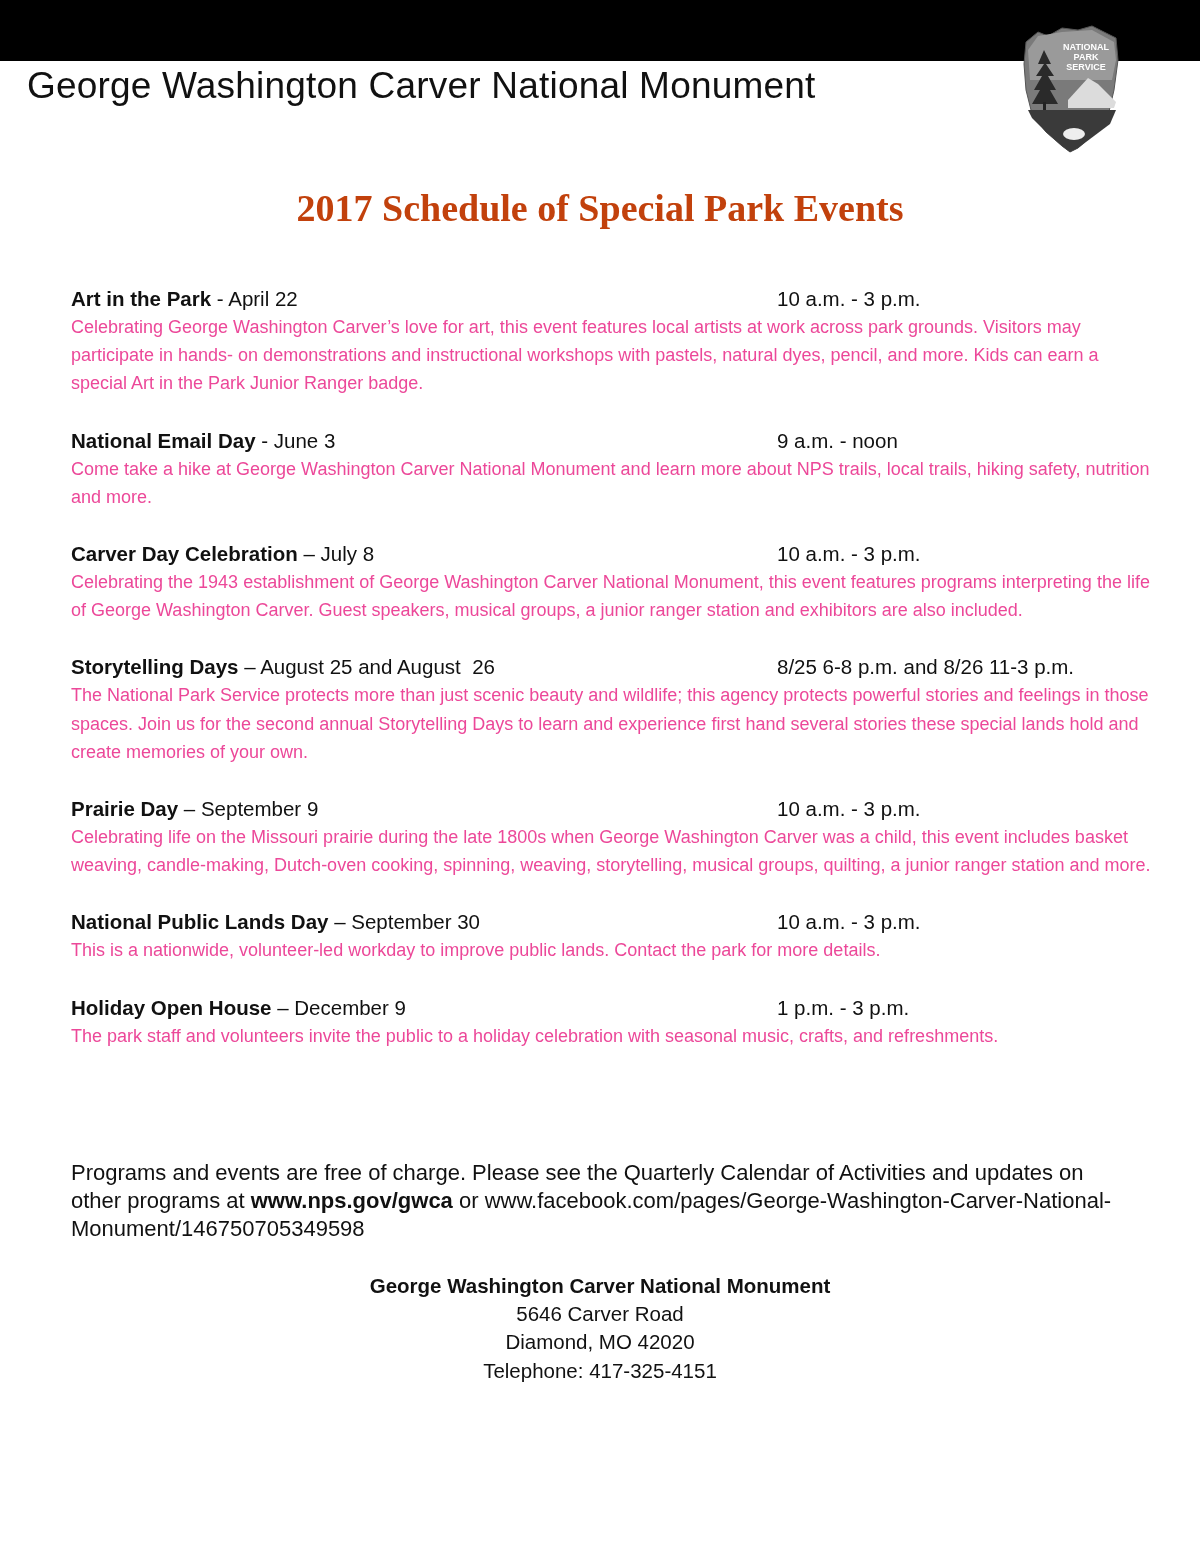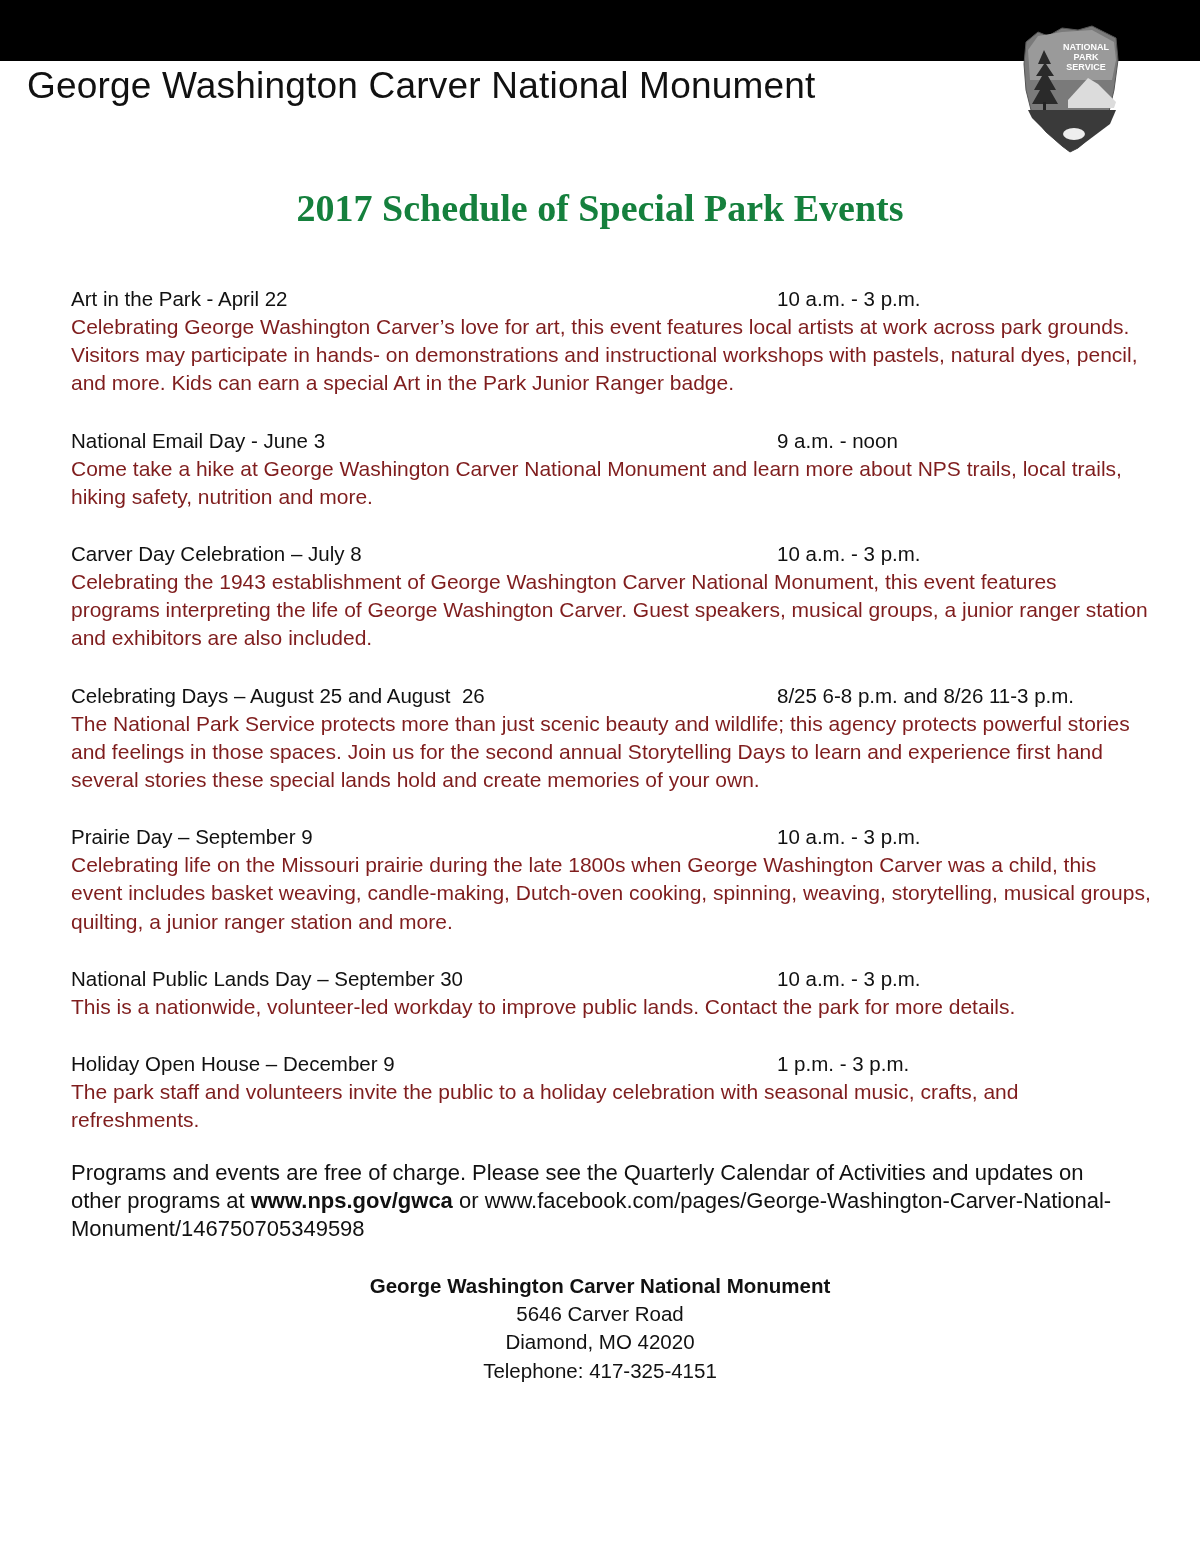--- a/index.html
+++ b/index.html
@@ -9,28 +9,28 @@
     }
     .top-bar { position: absolute; left: 0; top: 0; width: 1200px; height: 61px; background: #000; }
     .site-title {
       position: absolute; left: 27px; top: 64px; font-size: 37px; line-height: 44px;
       color: #111; letter-spacing: 0.2px; white-space: nowrap;
     }
     .logo { position: absolute; left: 1018px; top: 20px; width: 106px; height: 134px; }
     .doc-title {
       position: absolute; left: 0; top: 183px; width: 1200px; text-align: center;
       font-family: "Liberation Serif", "DejaVu Serif", serif; font-weight: bold;
-      font-size: 38px; line-height: 50px; color: #15803d;
+      font-size: 38px; line-height: 50px; color: #c2410c;
     }
     .events { position: absolute; left: 71px; top: 284px; width: 1080px; }
     .event { margin-bottom: 28px; }
     .event-head { position: relative; height: 29px; font-size: 20.5px; line-height: 29px; white-space: nowrap; }
-    .event-name { font-weight: normal; }
+    .event-name { font-weight: bold; }
     .event-time { position: absolute; left: 706px; top: 0; }
-    .event-desc { font-size: 21px; line-height: 28.2px; color: #7f1d1d; }
+    .event-desc { font-size: 18px; line-height: 28.2px; color: #ec4899; }
     .note { position: absolute; left: 71px; top: 1159px; width: 1060px; font-size: 22px; line-height: 28.2px; }
     .note b { font-weight: bold; }
     .contact {
       position: absolute; left: 0; top: 1272px; width: 1200px; text-align: center;
       font-size: 20.5px; line-height: 28.2px;
     }
     .contact .org { font-weight: bold; }
   </style>
 </head>
 <body>
@@ -71,21 +71,21 @@
   </div>
   <div class="event">
     <div class="event-head">
       <span class="event-name">Carver Day Celebration</span><span> – </span><span>July 8</span>
       <span class="event-time">10 a.m. - 3 p.m.</span>
     </div>
     <div class="event-desc">Celebrating the 1943 establishment of George Washington Carver National Monument, this event features programs interpreting the life of George Washington Carver. Guest speakers, musical groups, a junior ranger station and exhibitors are also included.</div>
   </div>
   <div class="event">
     <div class="event-head">
-      <span class="event-name">Celebrating Days</span><span> – </span><span style="white-space:pre;">August 25 and August  26</span>
+      <span class="event-name">Storytelling Days</span><span> – </span><span style="white-space:pre;">August 25 and August  26</span>
       <span class="event-time">8/25 6-8 p.m. and 8/26 11-3 p.m.</span>
     </div>
     <div class="event-desc">The National Park Service protects more than just scenic beauty and wildlife; this agency protects powerful stories and feelings in those spaces. Join us for the second annual Storytelling Days to learn and experience first hand several stories these special lands hold and create memories of your own.</div>
   </div>
   <div class="event">
     <div class="event-head">
       <span class="event-name">Prairie Day</span><span> – </span><span>September 9</span>
       <span class="event-time">10 a.m. - 3 p.m.</span>
     </div>
     <div class="event-desc">Celebrating life on the Missouri prairie during the late 1800s when George Washington Carver was a child, this event includes basket weaving, candle-making, Dutch-oven cooking, spinning, weaving, storytelling, musical groups, quilting, a junior ranger station and more.</div>

